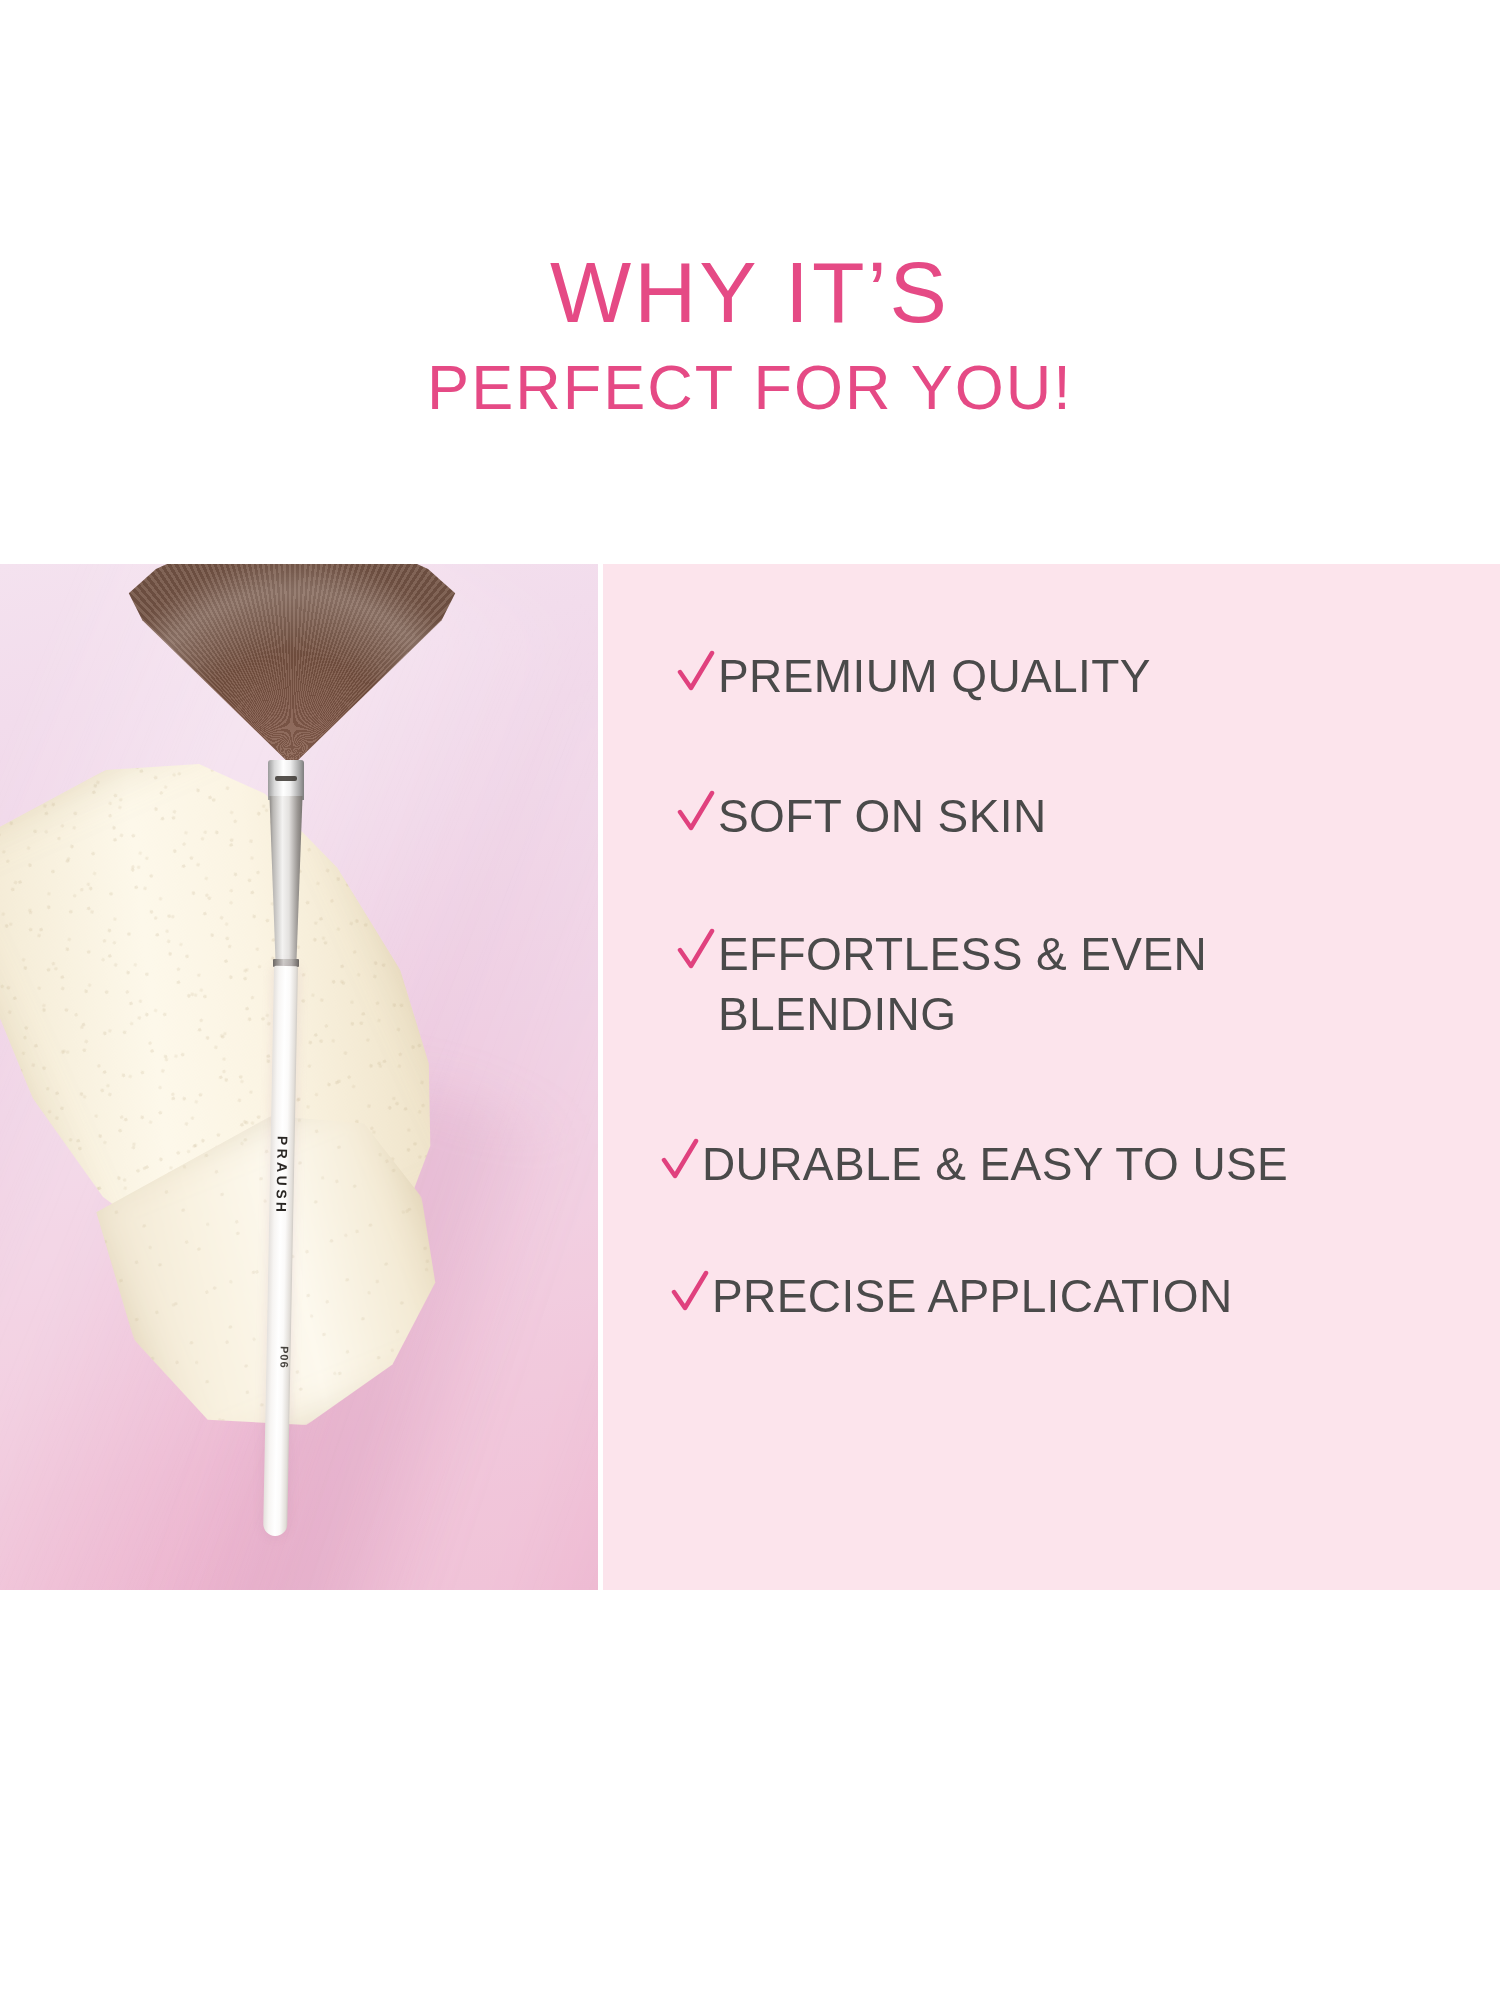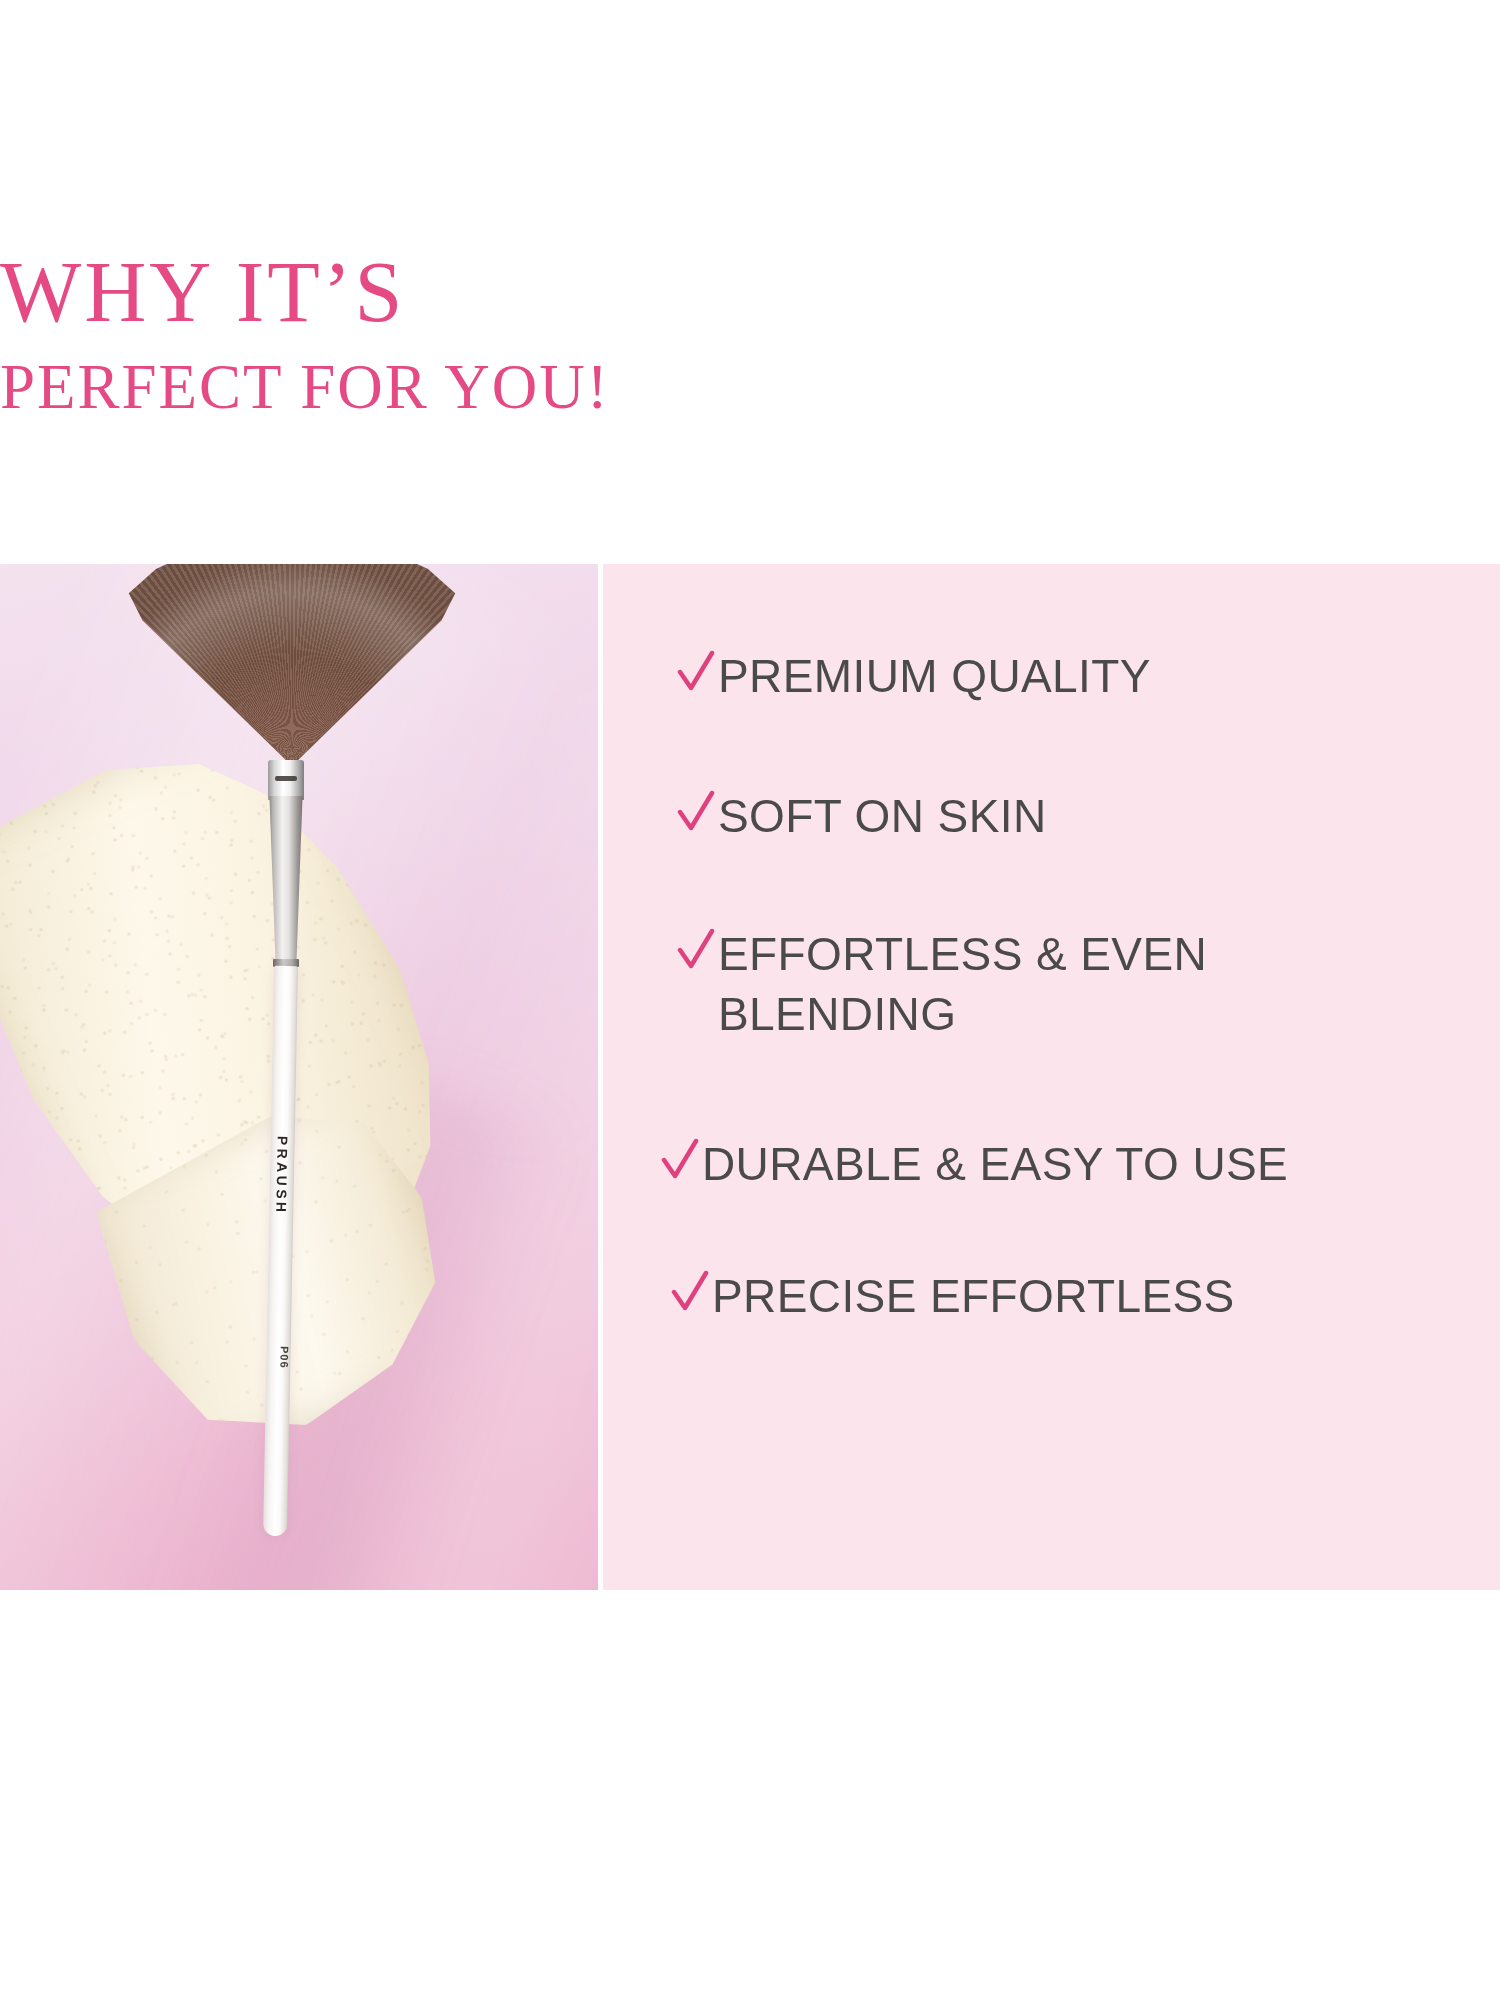--- a/index.html
+++ b/index.html
@@ -21,22 +21,22 @@
     inset: 0;
     background: #ffffff;
   }
 
   
   .heading {
     position: absolute;
     left: 0;
     top: 246px;
     width: 1500px;
+    text-align: center;
     user-select: none;
-    font-family: Liberation Serif, serif;
   }
   .heading-line1 {
     display: block;
     color: #E54A85;
     font-size: 86px;
     line-height: 92px;
     font-weight: 400;
     letter-spacing: 3px;
     white-space: nowrap;
   }
@@ -443,20 +443,20 @@
           </span>
           <span class="feature-text">DURABLE &amp; EASY TO USE</span>
         </div>
 
         <div class="feature-item f4">
           <span class="check-icon">
             <svg viewBox="0 0 38 46">
                 <path d="M3 24 L14 40 L35 5" fill="none" stroke="#E0417E" stroke-width="4.5" stroke-linecap="round" stroke-linejoin="round"></path>
               </svg>
           </span>
-          <span class="feature-text">PRECISE EFFORTLESS</span>
+          <span class="feature-text">PRECISE APPLICATION</span>
         </div>
 
       </div>
     </div>
 
   </div>
 </div>
 
 </body></html>

